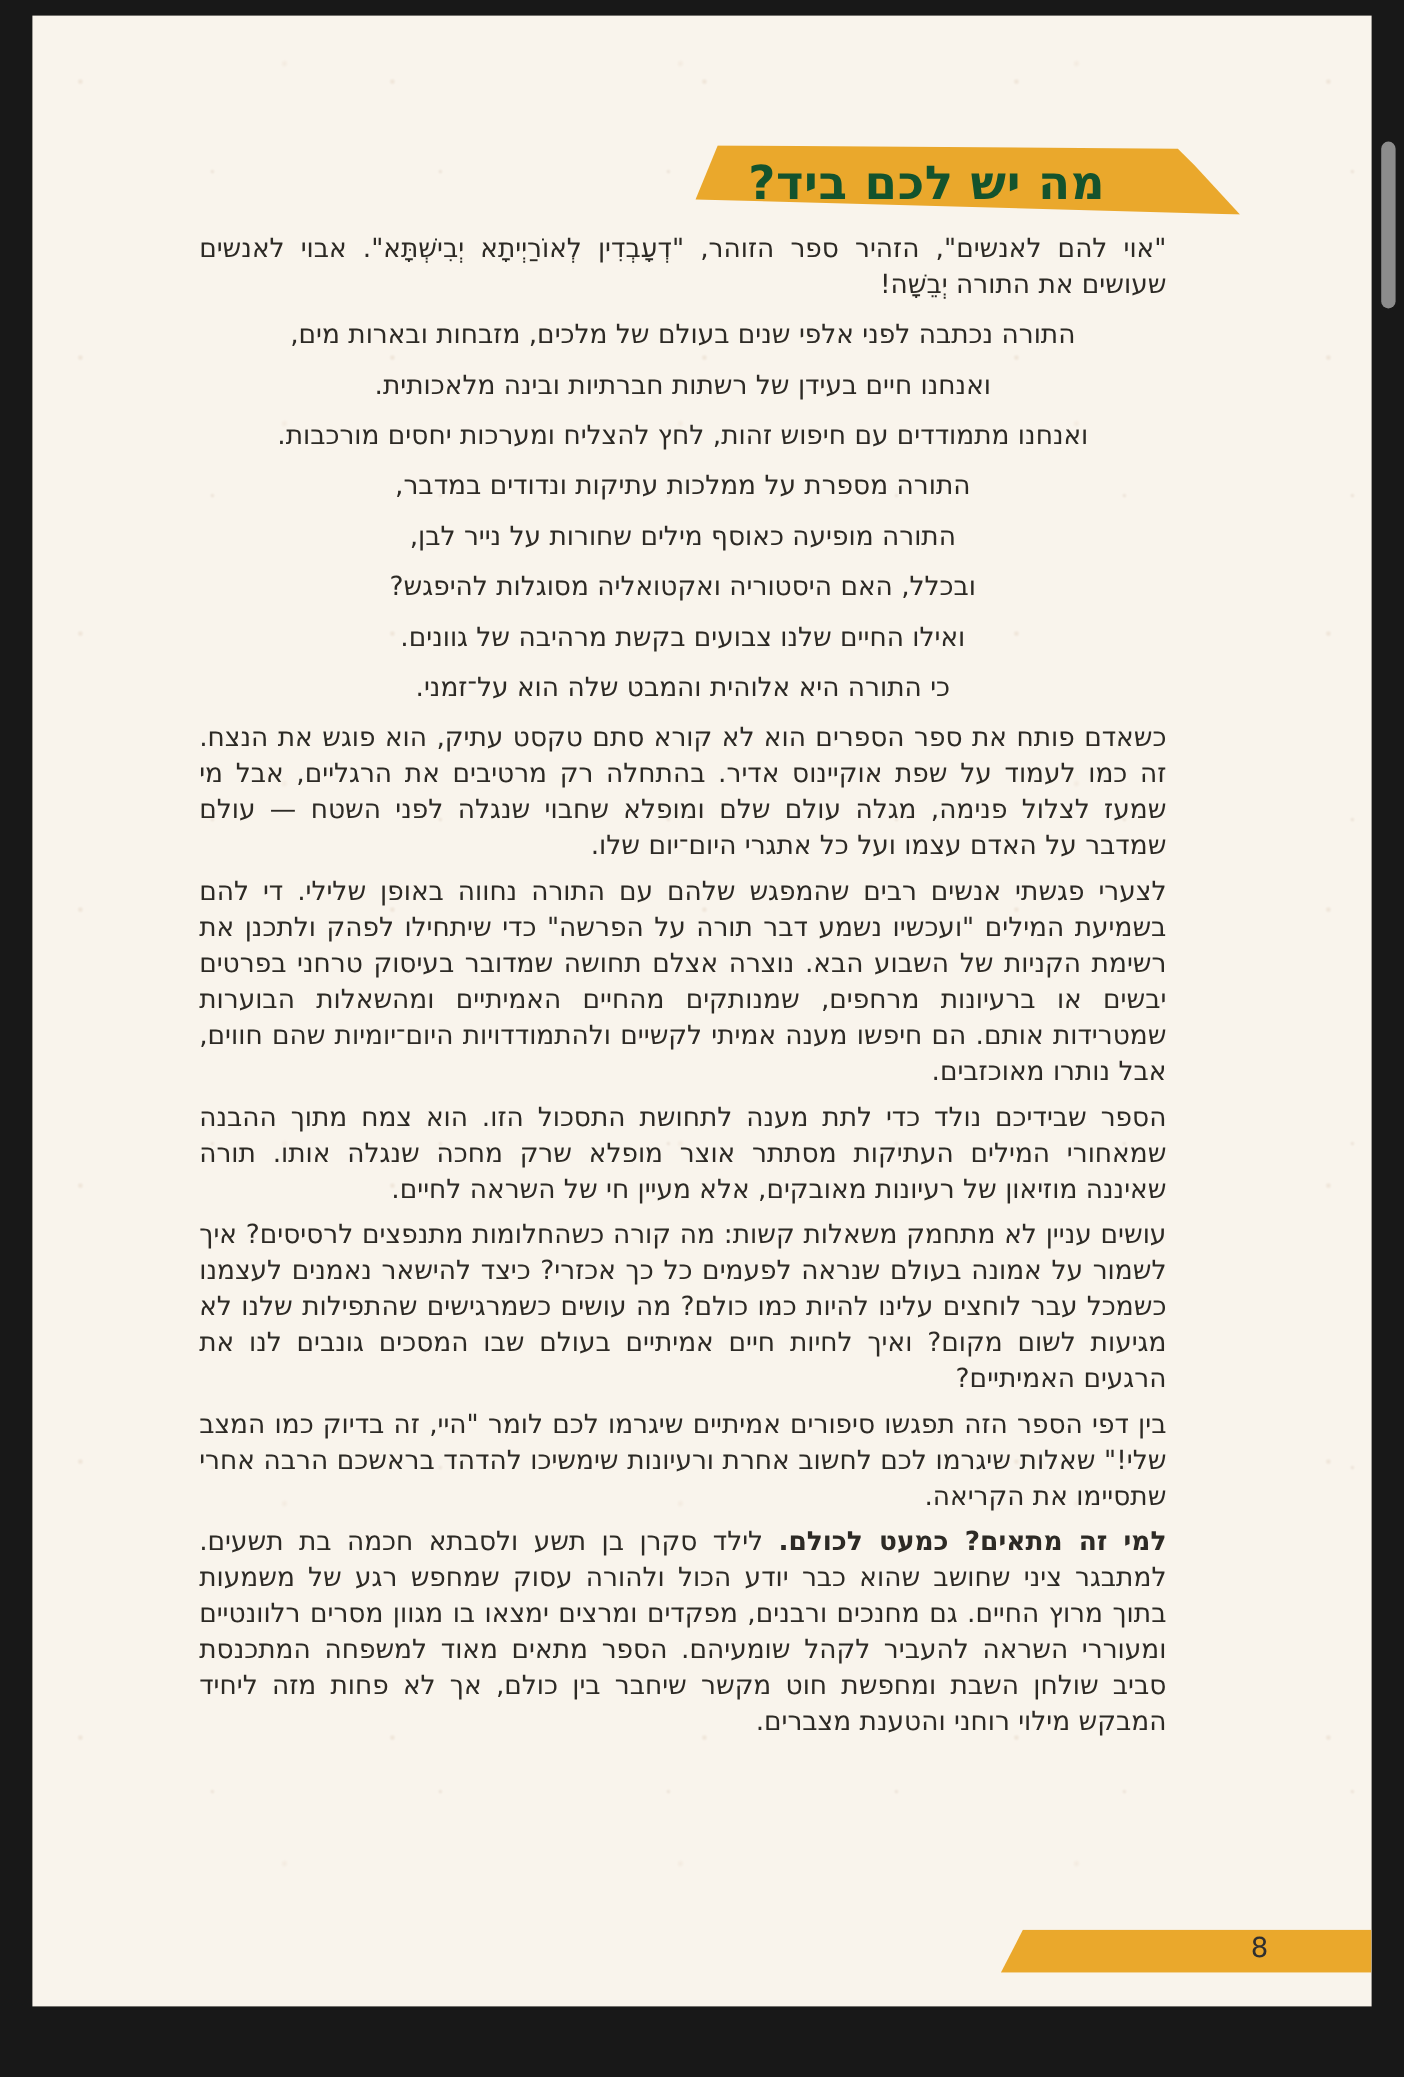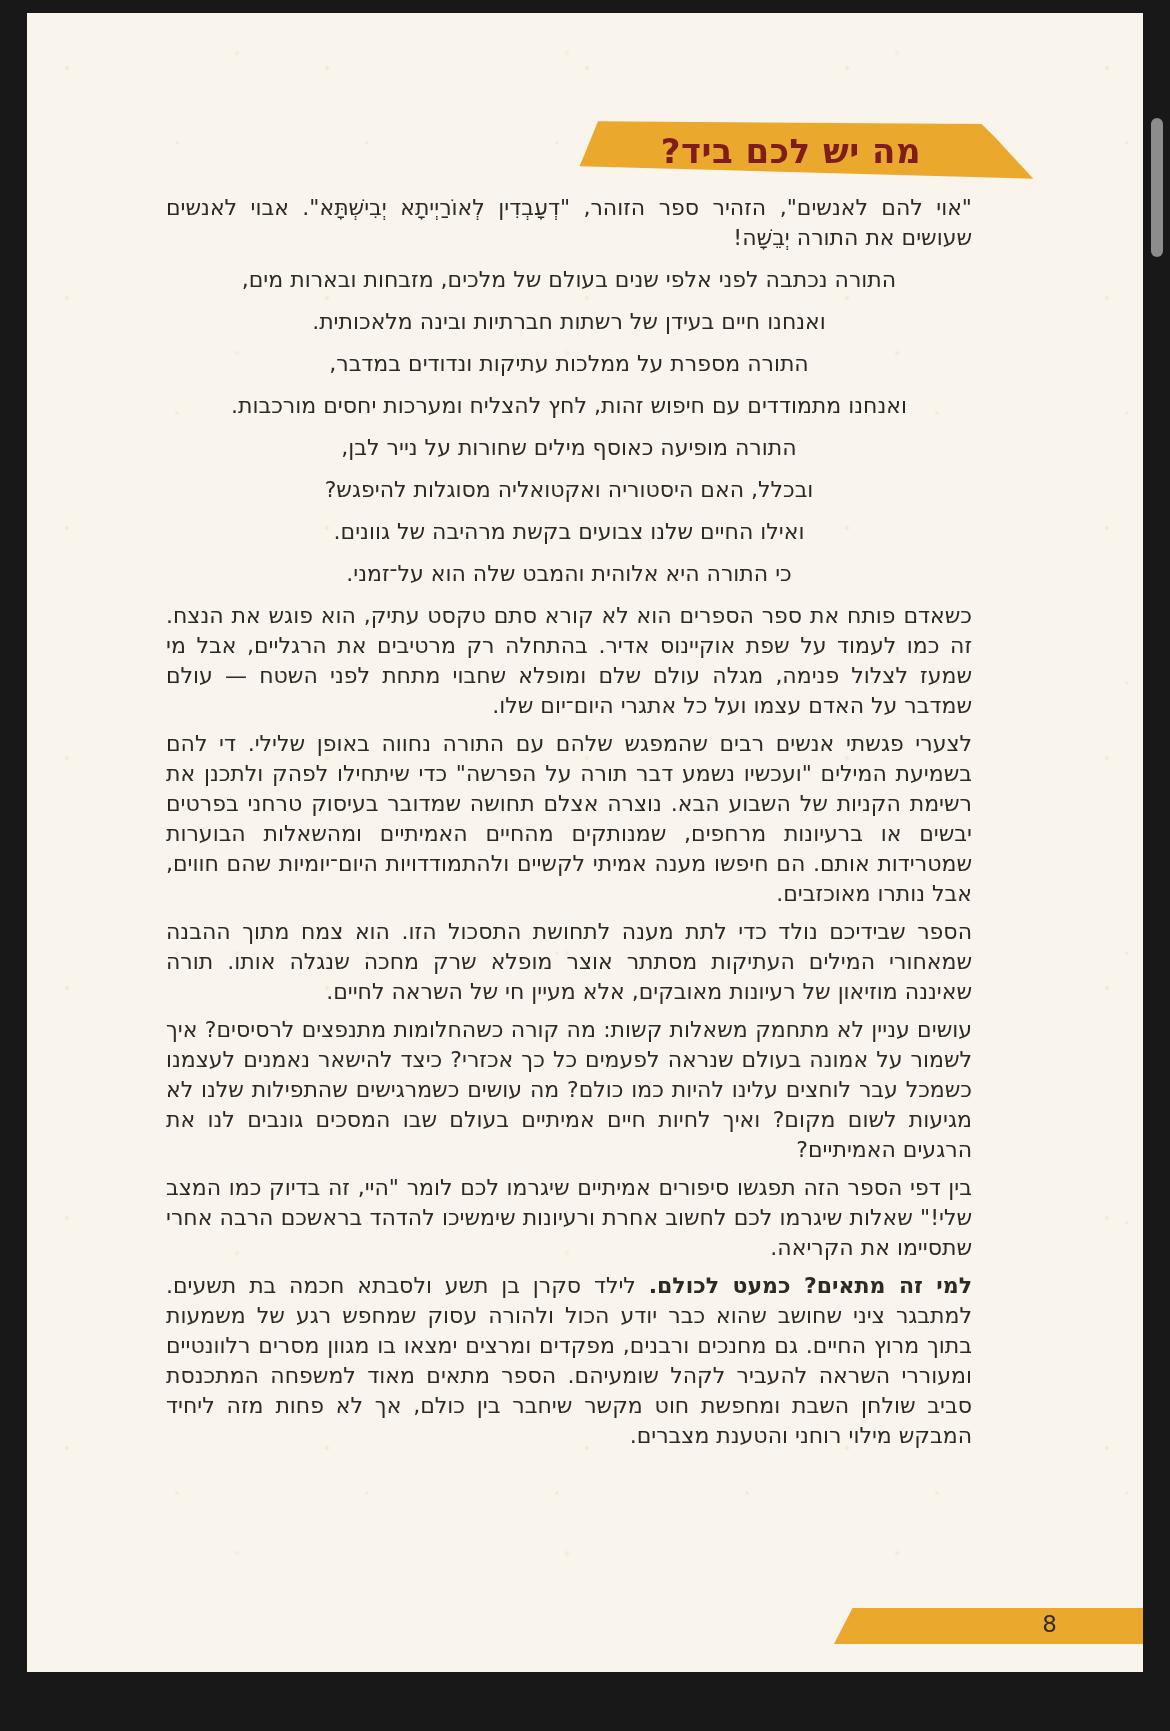--- a/index.html
+++ b/index.html
@@ -16,21 +16,21 @@
       radial-gradient(circle 1px at 90px 200px, rgba(150,110,80,.12), transparent 2px),
       radial-gradient(circle 2.5px at 210px 40px, rgba(190,150,110,.10), transparent 3.5px);
     background-size:260px 230px, 190px 270px, 150px 160px, 330px 300px;
   }
   .ribbon-top{
     position:absolute;left:548px;top:103px;width:462px;height:66px;
     clip-path:polygon(5% 8%, 88% 12%, 91% 33%, 99.2% 95%, 1% 76%);
   }
   .ribbon-top .title{
     position:absolute;right:116px;top:15px;
-    font-size:34px;font-weight:bold;color:#7f1d1d;letter-spacing:.5px;
+    font-size:39px;font-weight:bold;color:#14532d;letter-spacing:.5px;
     direction:rtl;white-space:nowrap;
   }
   .content{
     position:absolute;right:171px;top:180px;width:806px;
     direction:rtl;text-align:justify;
     color:#2d2a25;font-size:22px;line-height:30px;
   }
   .content p{margin:0 0 8px 0;}
   .quote-block{margin:2px 0 12px 0;}
   .qline{margin:12px !important;text-align:center;}
@@ -57,29 +57,29 @@
     <div class="ribbon-top" style="background:#eaa82c">
       <span class="title">מה יש לכם ביד?</span>
     </div>
 
     <div class="content">
       <p>"אוי להם לאנשים", הזהיר ספר הזוהר, "דְעָבְדִין לְאוֹרַיְיתָא יְבִישְׁתָּא". אבוי לאנשים שעושים את התורה יְבֵשָׁה!</p>
 
       <div class="quote-block">
         <p class="qline">התורה נכתבה לפני אלפי שנים בעולם של מלכים, מזבחות ובארות מים,</p>
         <p class="qline">ואנחנו חיים בעידן של רשתות חברתיות ובינה מלאכותית.</p>
+        <p class="qline">ואנחנו מתמודדים עם חיפוש זהות, לחץ להצליח ומערכות יחסים מורכבות.</p>
         <p class="qline">התורה מספרת על ממלכות עתיקות ונדודים במדבר,</p>
-        <p class="qline">ואנחנו מתמודדים עם חיפוש זהות, לחץ להצליח ומערכות יחסים מורכבות.</p>
         <p class="qline">התורה מופיעה כאוסף מילים שחורות על נייר לבן,</p>
         <p class="qline">ובכלל, האם היסטוריה ואקטואליה מסוגלות להיפגש?</p>
         <p class="qline">ואילו החיים שלנו צבועים בקשת מרהיבה של גוונים.</p>
         <p class="qline">כי התורה היא אלוהית והמבט שלה הוא על־זמני.</p>
       </div>
 
-      <p>כשאדם פותח את ספר הספרים הוא לא קורא סתם טקסט עתיק, הוא פוגש את הנצח. זה כמו לעמוד על שפת אוקיינוס אדיר. בהתחלה רק מרטיבים את הרגליים, אבל מי שמעז לצלול פנימה, מגלה עולם שלם ומופלא שחבוי מתחת לפני השטח — עולם שמדבר על האדם עצמו ועל כל אתגרי היום־יום שלו.</p>
+      <p>כשאדם פותח את ספר הספרים הוא לא קורא סתם טקסט עתיק, הוא פוגש את הנצח. זה כמו לעמוד על שפת אוקיינוס אדיר. בהתחלה רק מרטיבים את הרגליים, אבל מי שמעז לצלול פנימה, מגלה עולם שלם ומופלא שחבוי שנגלה לפני השטח — עולם שמדבר על האדם עצמו ועל כל אתגרי היום־יום שלו.</p>
       <p>לצערי פגשתי אנשים רבים שהמפגש שלהם עם התורה נחווה באופן שלילי. די להם בשמיעת המילים "ועכשיו נשמע דבר תורה על הפרשה" כדי שיתחילו לפהק ולתכנן את רשימת הקניות של השבוע הבא. נוצרה אצלם תחושה שמדובר בעיסוק טרחני בפרטים יבשים או ברעיונות מרחפים, שמנותקים מהחיים האמיתיים ומהשאלות הבוערות שמטרידות אותם. הם חיפשו מענה אמיתי לקשיים ולהתמודדויות היום־יומיות שהם חווים, אבל נותרו מאוכזבים.</p>
       <p>הספר שבידיכם נולד כדי לתת מענה לתחושת התסכול הזו. הוא צמח מתוך ההבנה שמאחורי המילים העתיקות מסתתר אוצר מופלא שרק מחכה שנגלה אותו. תורה שאיננה מוזיאון של רעיונות מאובקים, אלא מעיין חי של השראה לחיים.</p>
       <p>עושים עניין לא מתחמק משאלות קשות: מה קורה כשהחלומות מתנפצים לרסיסים? איך לשמור על אמונה בעולם שנראה לפעמים כל כך אכזרי? כיצד להישאר נאמנים לעצמנו כשמכל עבר לוחצים עלינו להיות כמו כולם? מה עושים כשמרגישים שהתפילות שלנו לא מגיעות לשום מקום? ואיך לחיות חיים אמיתיים בעולם שבו המסכים גונבים לנו את הרגעים האמיתיים?</p>
       <p>בין דפי הספר הזה תפגשו סיפורים אמיתיים שיגרמו לכם לומר "היי, זה בדיוק כמו המצב שלי!" שאלות שיגרמו לכם לחשוב אחרת ורעיונות שימשיכו להדהד בראשכם הרבה אחרי שתסיימו את הקריאה.</p>
       <p><span class="lead-bold">למי זה מתאים? כמעט לכולם.</span><span> לילד סקרן בן תשע ולסבתא חכמה בת תשעים. למתבגר ציני שחושב שהוא כבר יודע הכול ולהורה עסוק שמחפש רגע של משמעות בתוך מרוץ החיים. גם מחנכים ורבנים, מפקדים ומרצים ימצאו בו מגוון מסרים רלוונטיים ומעוררי השראה להעביר לקהל שומעיהם. הספר מתאים מאוד למשפחה המתכנסת סביב שולחן השבת ומחפשת חוט מקשר שיחבר בין כולם, אך לא פחות מזה ליחיד המבקש מילוי רוחני והטענת מצברים.</span></p>
     </div>
 
     <div class="ribbon-bottom" style="background:#eaa82c">
       <span class="pagenum">8</span>
     </div>

